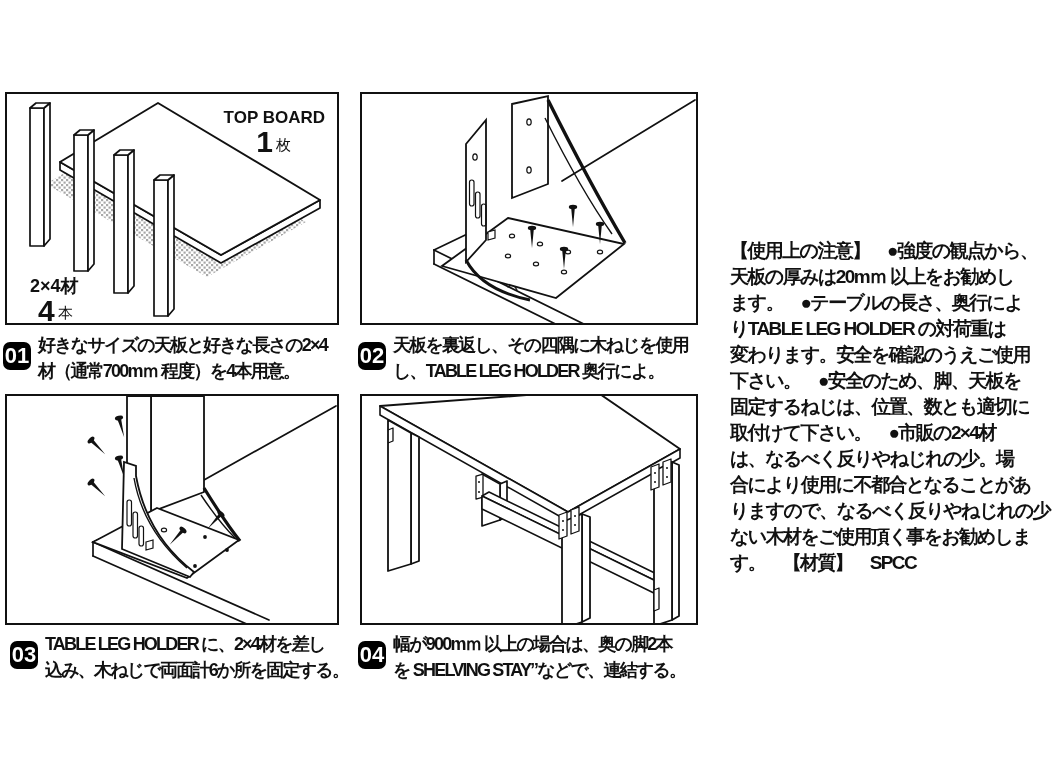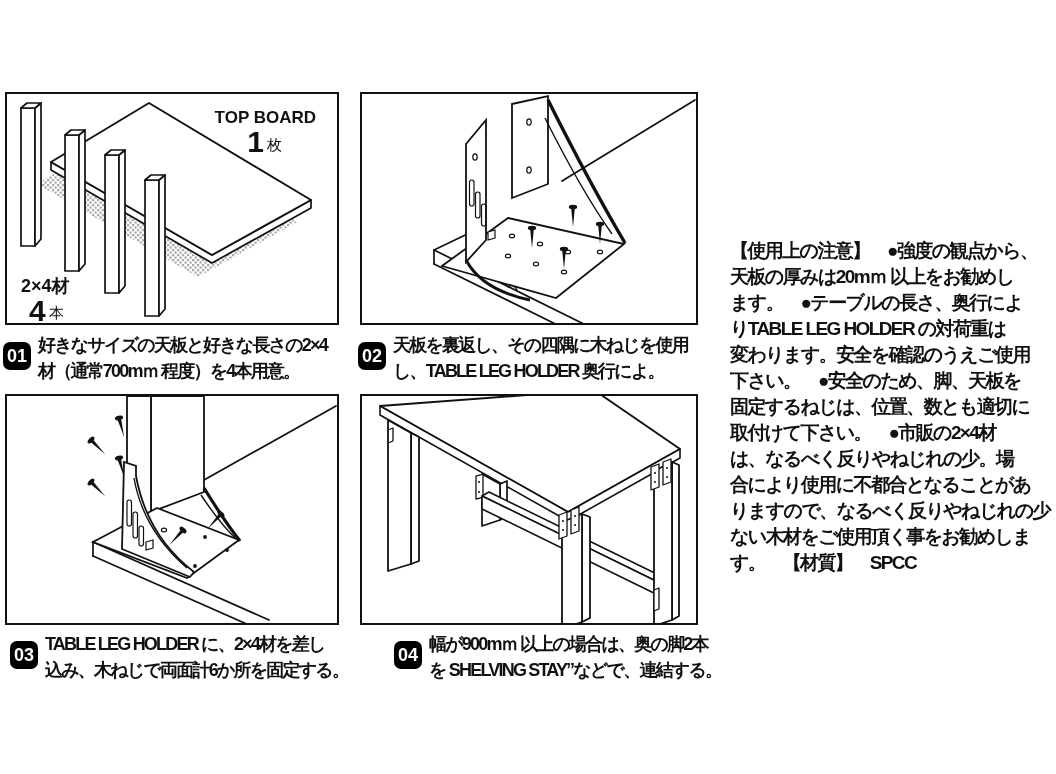--- a/index.html
+++ b/index.html
@@ -8,40 +8,40 @@
     font-family:"Liberation Sans", sans-serif; color:#111; overflow:hidden;
   }
   .panel {
     position:absolute; border:2px solid #111; background:#fff; box-sizing:border-box;
   }
   .panel svg { display:block; }
   .cap { position:absolute; display:flex; align-items:flex-start; }
   .badge {
     flex:0 0 28px; width:28px; height:28px; margin-top:10px;
     background:#000; color:#fff; border-radius:7px;
-    font-size:18px; font-weight:bold; line-height:28px; text-align:center;
+    font-size:22px; font-weight:bold; line-height:28px; text-align:center;
   }
   .cap-text {
     margin-left:7px; font-size:18px; line-height:26px; letter-spacing:-1.8px;
     font-weight:600; color:#111;
   }
   .cap-text div { white-space:nowrap; }
   .notes {
     position:absolute; left:730px; top:238px; width:300px;
     font-size:19px; line-height:26px; letter-spacing:-1.6px; font-weight:600; color:#111;
   }
   .notes div { white-space:nowrap; }
   text { fill:#111; font-family:"Liberation Sans", sans-serif; }
 </style>
 </head>
 <body>
 
 <div class="sheet">
 
-  <div class="panel" style="left:5px; top:92px; width:334px; height:233px;">
+  <div class="panel" style="left:5px; top:92px; width:334px; height:233px;padding-left:9px;">
     <svg width="330" height="229" viewBox="0 0 330 229">
       <defs>
         <pattern id="stip1" width="5" height="5" patternUnits="userSpaceOnUse">
           <rect width="5" height="5" fill="#ffffff"></rect>
           <rect x="0" y="0" width="2.2" height="2.2" fill="#a8a8a8"></rect>
           <rect x="2.5" y="2.5" width="2.2" height="2.2" fill="#a8a8a8"></rect>
         </pattern>
       </defs>
       <polygon points="128,31 290,128 191,183 30,90" fill="url(#stip1)"></polygon>
       <g stroke="#111" stroke-width="1.7" stroke-linejoin="round" fill="#ffffff">
@@ -252,21 +252,21 @@
   </div>
 
   <div class="cap" style="left:3px; top:631px; width:342px;padding-left:7px;">
     <div class="badge">03</div>
     <div class="cap-text">
       <div>TABLE LEG HOLDER に、2×4材を差し</div>
       <div>込み、木ねじで両面計6か所を固定する。</div>
     </div>
   </div>
 
-  <div class="cap" style="left:358px; top:631px; width:346px;margin-left:36px;">
+  <div class="cap" style="left:358px; top:631px; width:346px;">
     <div class="badge">04</div>
     <div class="cap-text">
       <div>幅が900mｍ 以上の場合は、奥の脚2本</div>
       <div>を SHELVING STAY”などで、連結する。</div>
     </div>
   </div>
 
   <div class="notes">
     <div>【使用上の注意】　●強度の観点から、</div>
     <div>天板の厚みは20mｍ 以上をお勧めし</div>

